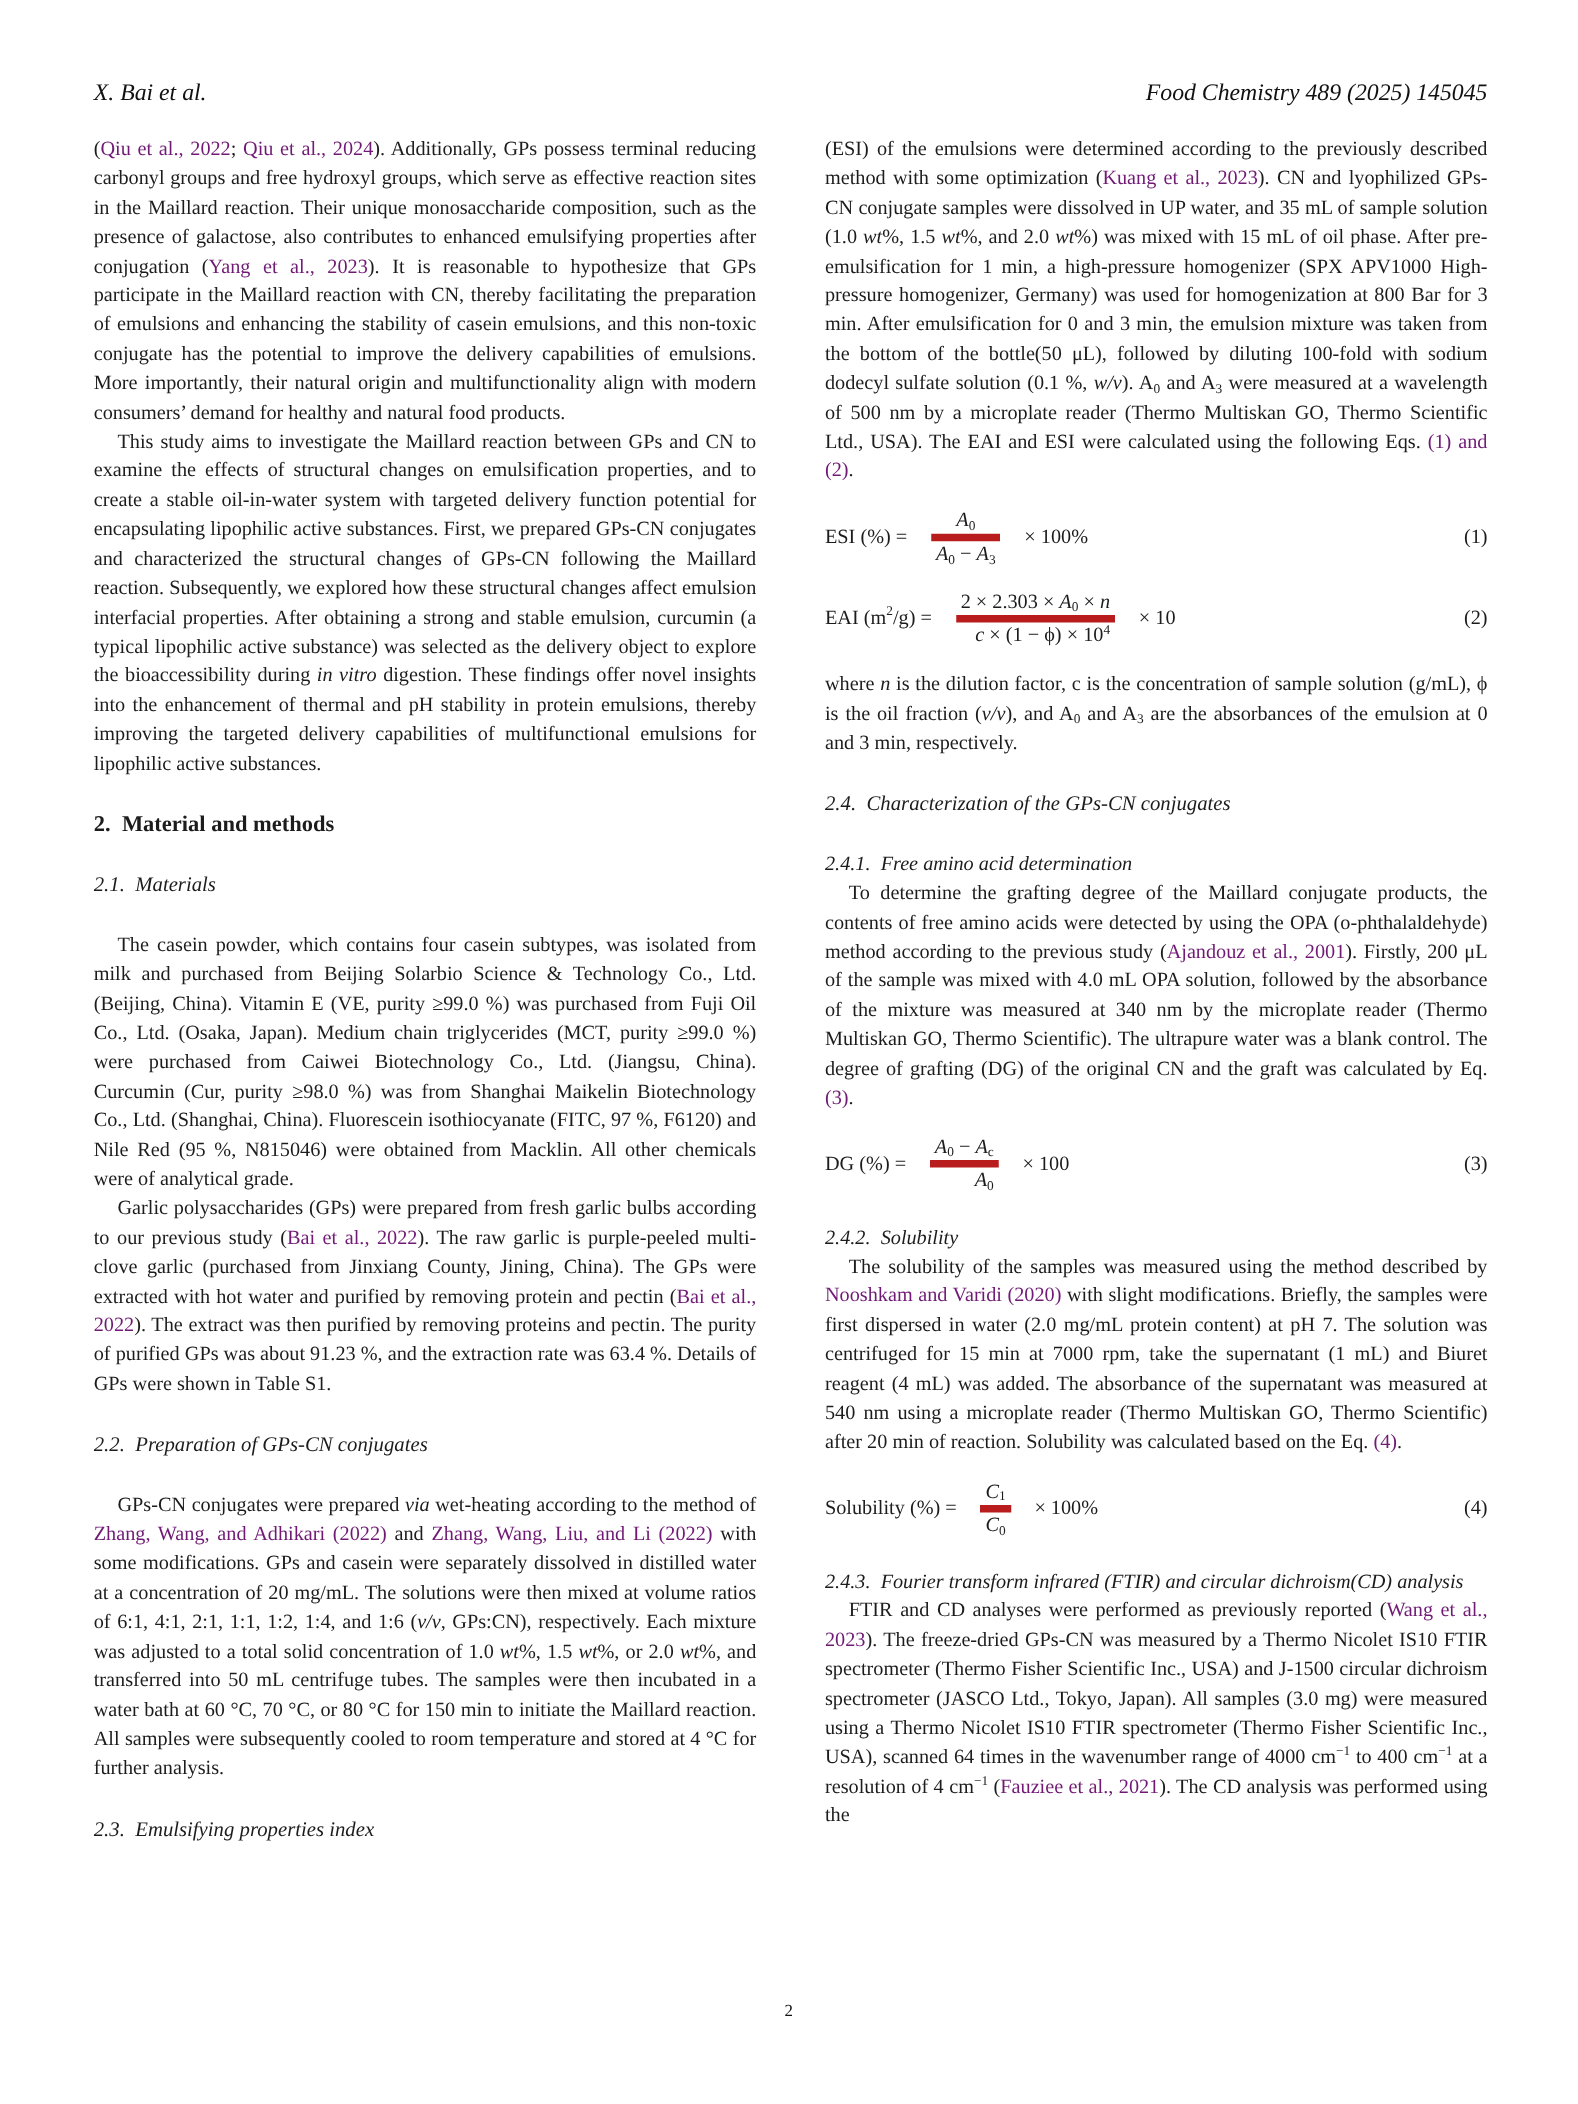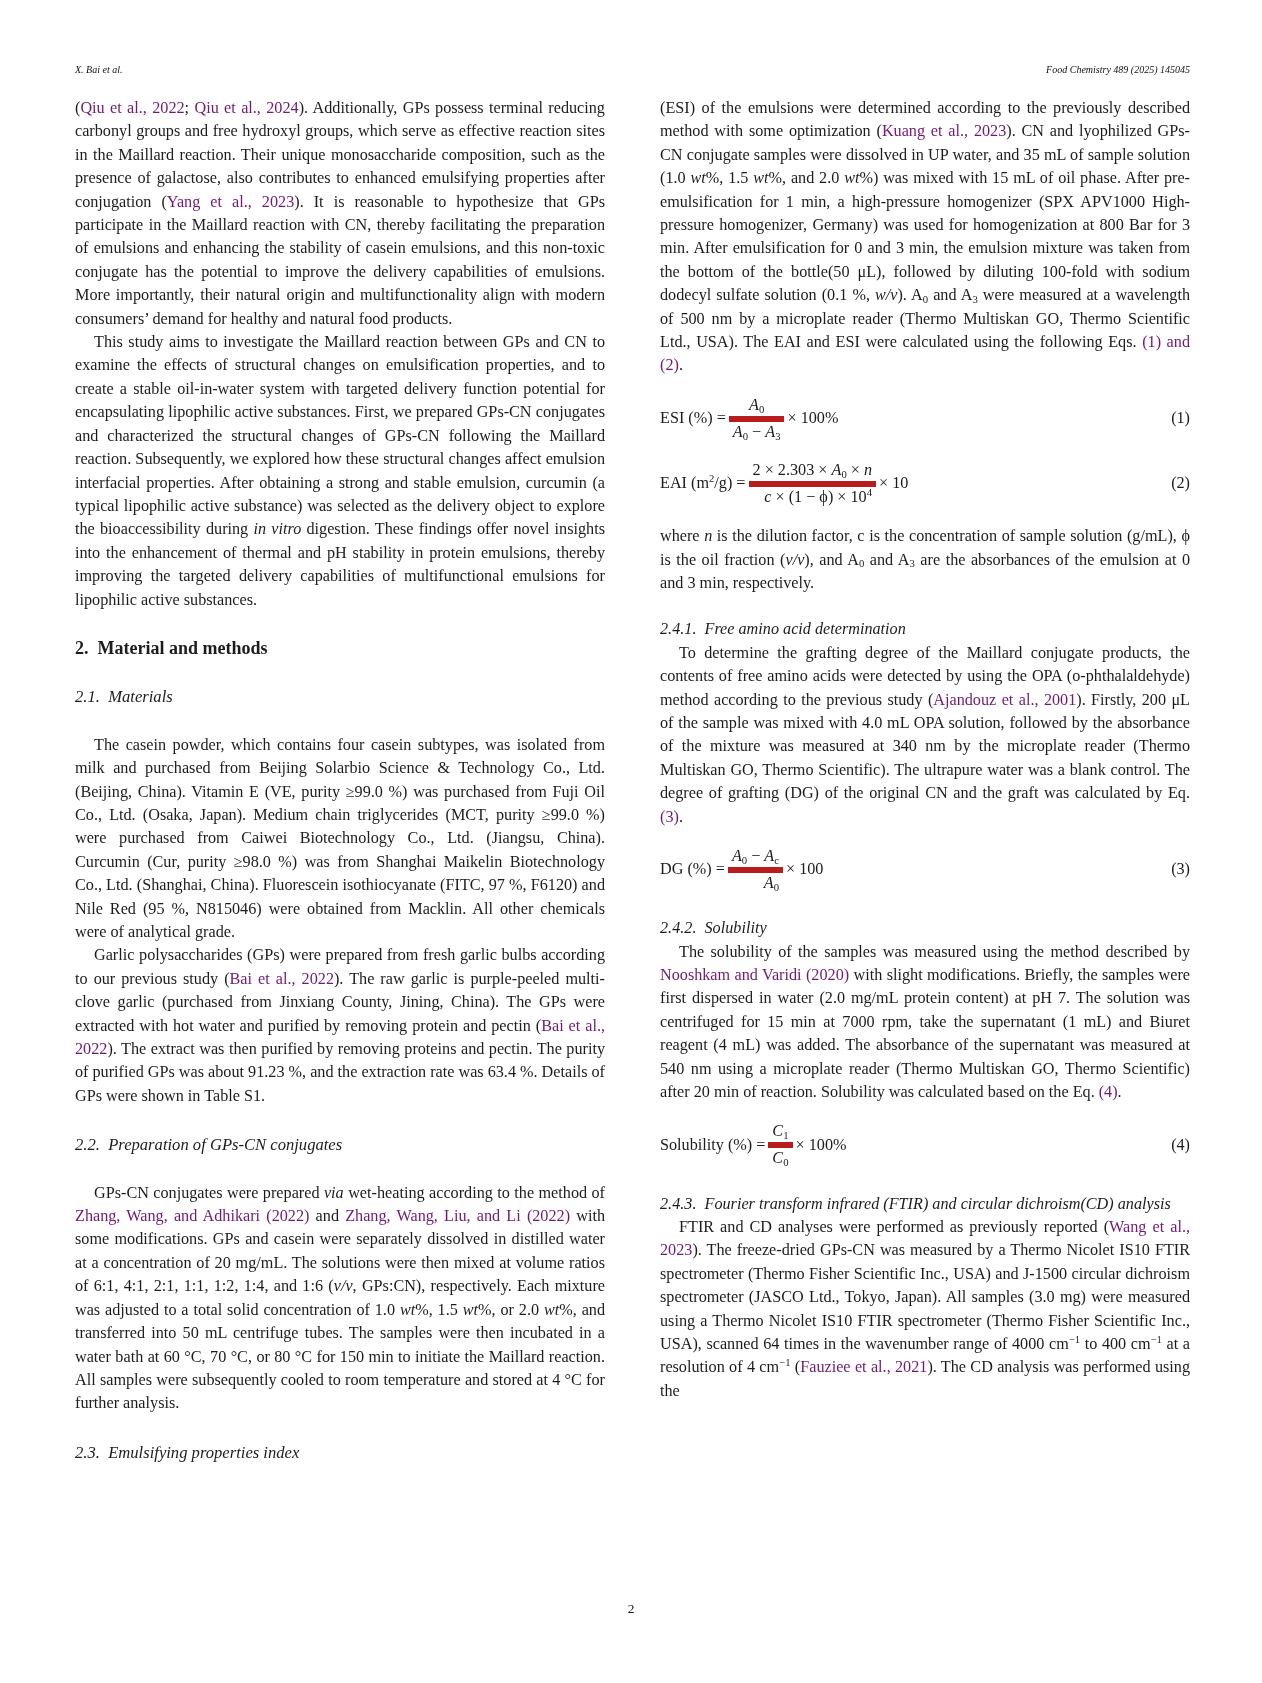--- a/index.html
+++ b/index.html
@@ -13,21 +13,21 @@
   .sheet {
     position: relative;
     width: 1262px; height: 1683px;
     box-sizing: border-box;
     padding: 64px 72px 0 75px;
   }
   .running-head {
     display: flex;
     justify-content: space-between;
     align-items: baseline;
-    font-size: 10px;
+    font-size: 19px;
     font-style: italic;
     color: #111;
     margin-bottom: 22px;
   }
   .columns {
     display: flex;
     gap: 55px;
     height: 1470px;
     overflow: hidden;
   }
@@ -68,21 +68,21 @@
     align-items: center;
     margin: 17px 0;
     text-align: left;
   }
   .eq-body { display: inline-flex; align-items: center; white-space: nowrap; }
   .eq-num { margin-left: auto; }
   .frac {
     display: inline-block;
     vertical-align: middle;
     text-align: center;
-    margin: 0 3px;
+    margin: 0 19px;
   }
   .frac .num, .frac .den { display: block; padding: 0 4px; line-height: 1.3; }
   .frac .den { border-top: 6px solid #b91c1c; text-align: right; }
   .footer-pagenum {
     position: absolute;
     left: 0; right: 0;
     bottom: 66px;
     text-align: center;
     font-size: 13.5px;
     color: #111;
@@ -128,20 +128,21 @@
             <span>/g) = </span>
             <span class="frac">
               <span class="num"><span>2 × 2.303 × </span><span class="i">A</span><sub>0</sub><span> × </span><span class="i">n</span></span>
               <span class="den"><span class="i">c</span><span> × (1 − ϕ) × 10</span><sup>4</sup></span>
             </span>
             <span> × 10</span>
           </span>
           <span class="eq-num">(2)</span>
         </div>
         <div class="p"><span>where </span><span class="i">n</span><span> is the dilution factor, c is the concentration of sample solution (g/mL), ϕ is the oil fraction (</span><span class="i">v/v</span><span>), and A</span><sub>0</sub><span> and A</span><sub>3</sub><span> are the absorbances of the emulsion at 0 and 3 min, respectively.</span></div>
+        <div class="h3"><span>2.4. Characterization of the GPs-CN conjugates</span></div>
         <div class="h4"><span>2.4.1. Free amino acid determination</span></div>
         <div class="p indent"><span>To determine the grafting degree of the Maillard conjugate products, the contents of free amino acids were detected by using the OPA (o-phthalaldehyde) method according to the previous study (</span><span class="link">Ajandouz et al., 2001</span><span>). Firstly, 200 μL of the sample was mixed with 4.0 mL OPA solution, followed by the absorbance of the mixture was measured at 340 nm by the microplate reader (Thermo Multiskan GO, Thermo Scientific). The ultrapure water was a blank control. The degree of grafting (DG) of the original CN and the graft was calculated by Eq. </span><span class="link">(3)</span><span>.</span></div>
         <div class="eq">
           <span class="eq-body">
             <span>DG (%) = </span>
             <span class="frac">
               <span class="num"><span class="i">A</span><sub>0</sub><span> − </span><span class="i">A</span><sub>c</sub></span>
               <span class="den"><span class="i">A</span><sub>0</sub></span>
             </span>
             <span> × 100</span>

